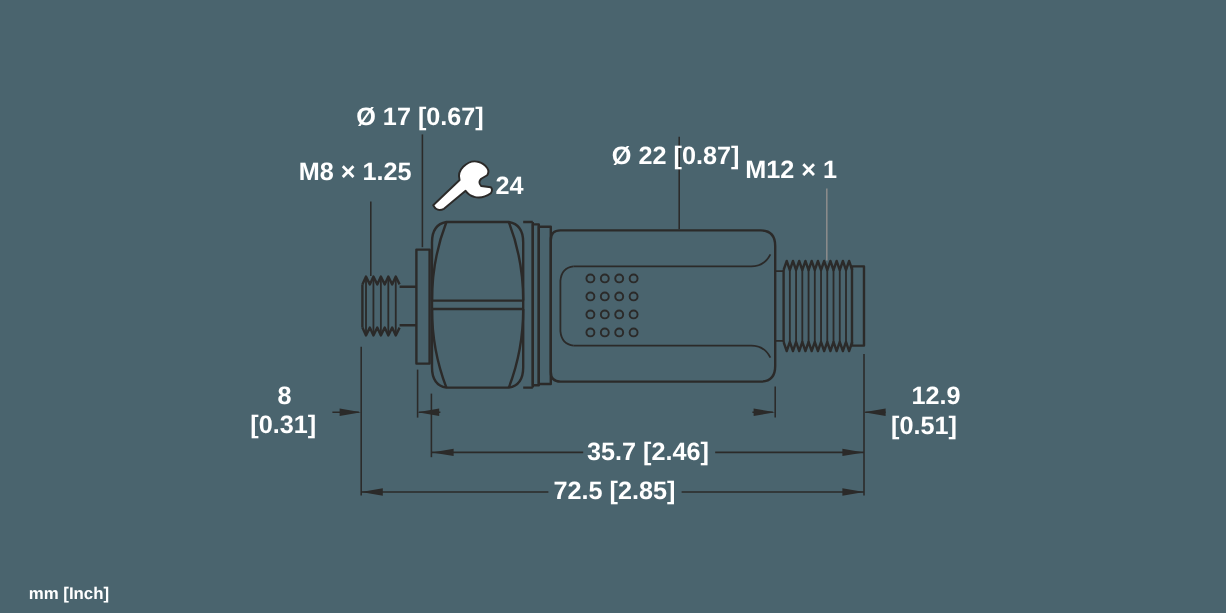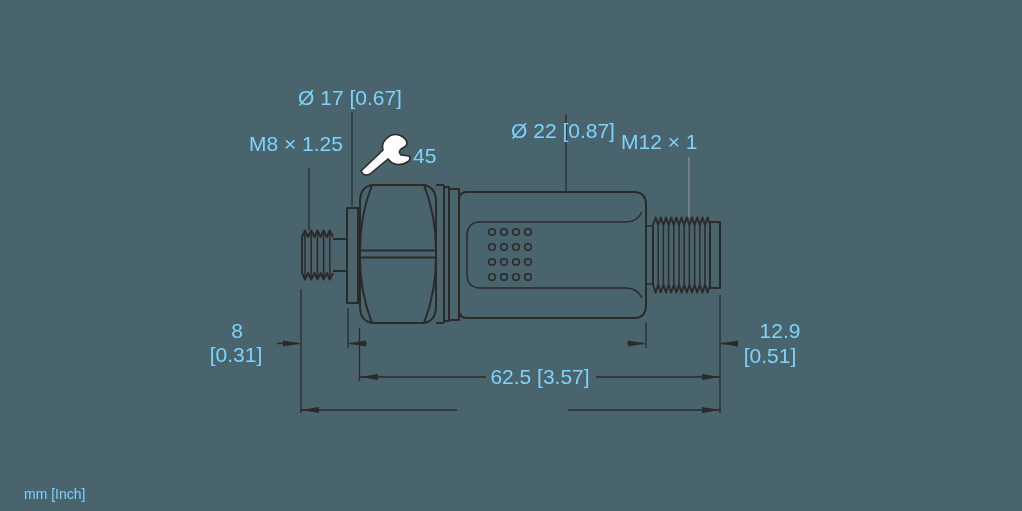--- a/index.html
+++ b/index.html
@@ -1,19 +1,19 @@
 <!DOCTYPE html>
 <html><head>
 <meta charset="utf-8">
 <style>
   html,body{margin:0;padding:0;background:#4a646e;}
   .stage{position:relative;width:1022px;height:511px;background:#4a646e;overflow:hidden;
          font-family:"Liberation Sans","DejaVu Sans",sans-serif;color:#2b2a29;}
   .stage svg{position:absolute;left:0;top:0;}
-  .lbl{position:absolute;font-size:21px;line-height:22px;white-space:nowrap;color:#7dd3fc;}
+  .lbl{position:absolute;font-size:21px;line-height:22px;white-space:nowrap;color:#ffffff;font-weight:bold;}
   .ctr{transform:translateX(-50%);}
   .mid{transform:translate(-50%,-50%);}
   .units{font-size:14px;}
   .ln{stroke:#2b2a29;fill:none;stroke-width:2;stroke-linejoin:round;stroke-linecap:butt;}
   .thin{stroke-width:1.5;}
   .dim{stroke:#2b2a29;fill:none;stroke-width:1.3;}
   .arrow{fill:#2b2a29;stroke:none;}
   .gray{stroke:#8c8c8c;}
   .wrench{fill:#ffffff;stroke:#2b2a29;stroke-width:1.6;stroke-linejoin:round;}
 </style>
@@ -118,22 +118,23 @@
 
     <g>
       <path class="wrench" d="M361,171 L383,150 Q381,144 386,139 Q392,133 399,135 Q403,136 406,140 Q408,143 406,146 L401,149 Q398,152 401,155 L409,156 Q411,158 409,161 Q402,166 395,164 Q391,163 388,159 L370,174 Q364,177 361,171 Z"></path>
     </g>
   </svg>
 
   <div class="lbl ctr" style="left:350px;top:87px;">Ø 17 [0.67]</div>
   <div class="lbl ctr" style="left:563px;top:88px;margin-top:32px;">Ø 22 [0.87]</div>
   <div class="lbl" style="left:249px;top:133px;">M8 × 1.25</div>
   <div class="lbl" style="left:621px;top:131px;">M12 × 1</div>
-  <div class="lbl" style="left:413px;top:145px;">45</div>
+  <div class="lbl" style="left:413px;top:145px;">24</div>
 
   <div class="lbl ctr" style="left:237px;top:320px;">8</div>
   <div class="lbl ctr" style="left:236px;top:344px;text-align:right;">[0.31]</div>
   <div class="lbl ctr" style="left:768px;top:320px;margin-left:12px;">12.9</div>
   <div class="lbl ctr" style="left:770px;top:345px;text-align:right;">[0.51]</div>
-  <div class="lbl mid" style="left:540px;top:377px;">62.5 [3.57]</div>
+  <div class="lbl mid" style="left:540px;top:377px;">35.7 [2.46]</div>
+  <div class="lbl mid" style="left:512px;top:410px;">72.5 [2.85]</div>
 
   <div class="lbl units" style="left:24px;top:483px;">mm [Inch]</div>
 </div>
 
 </body></html>

